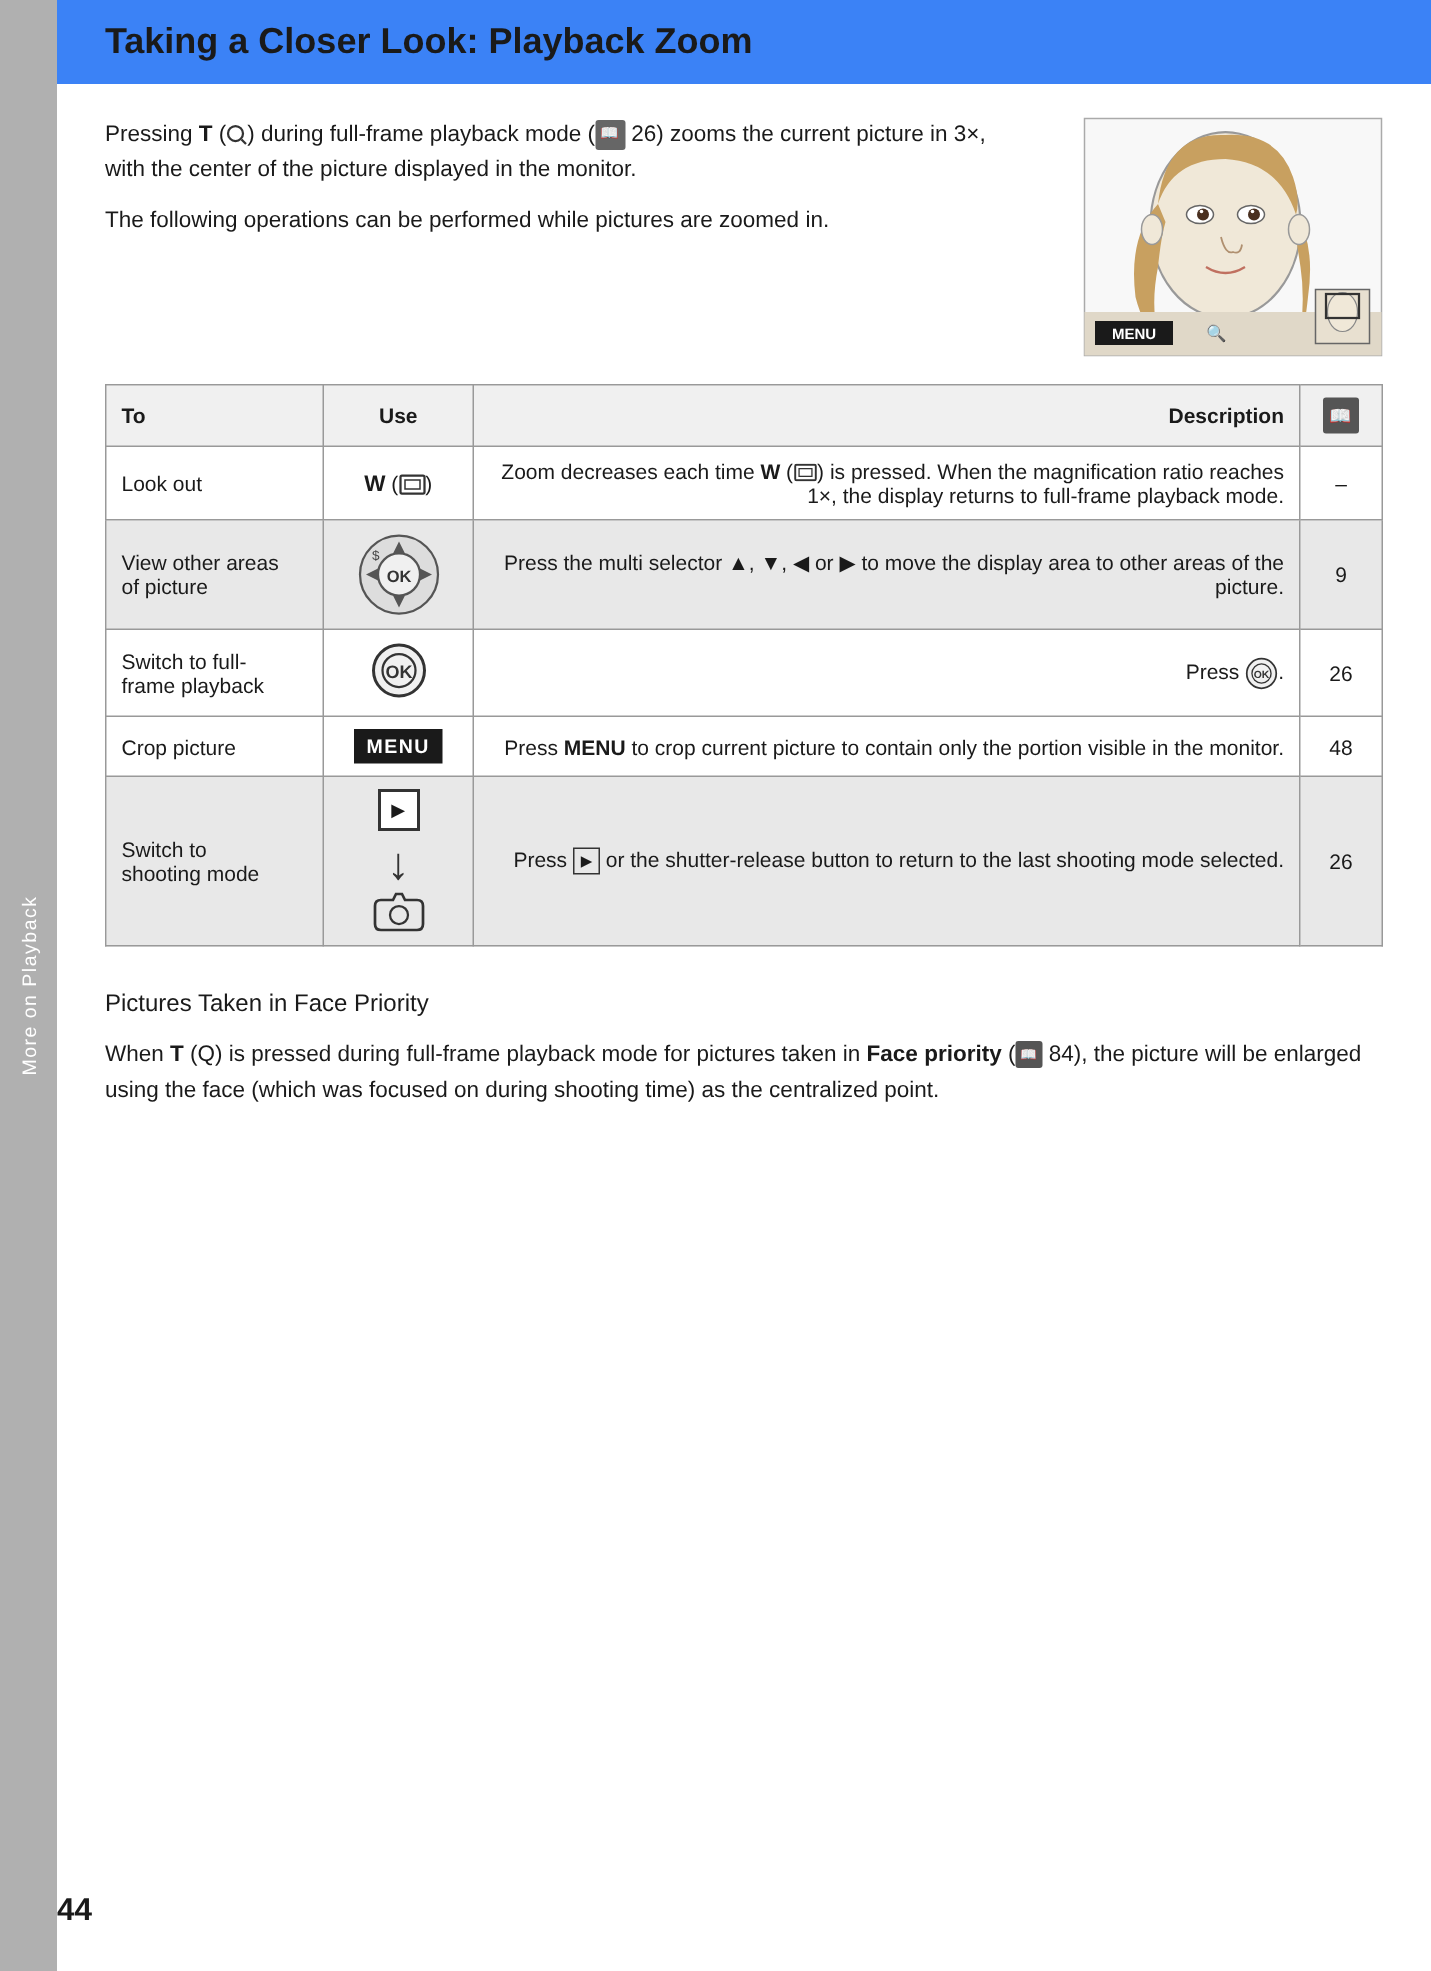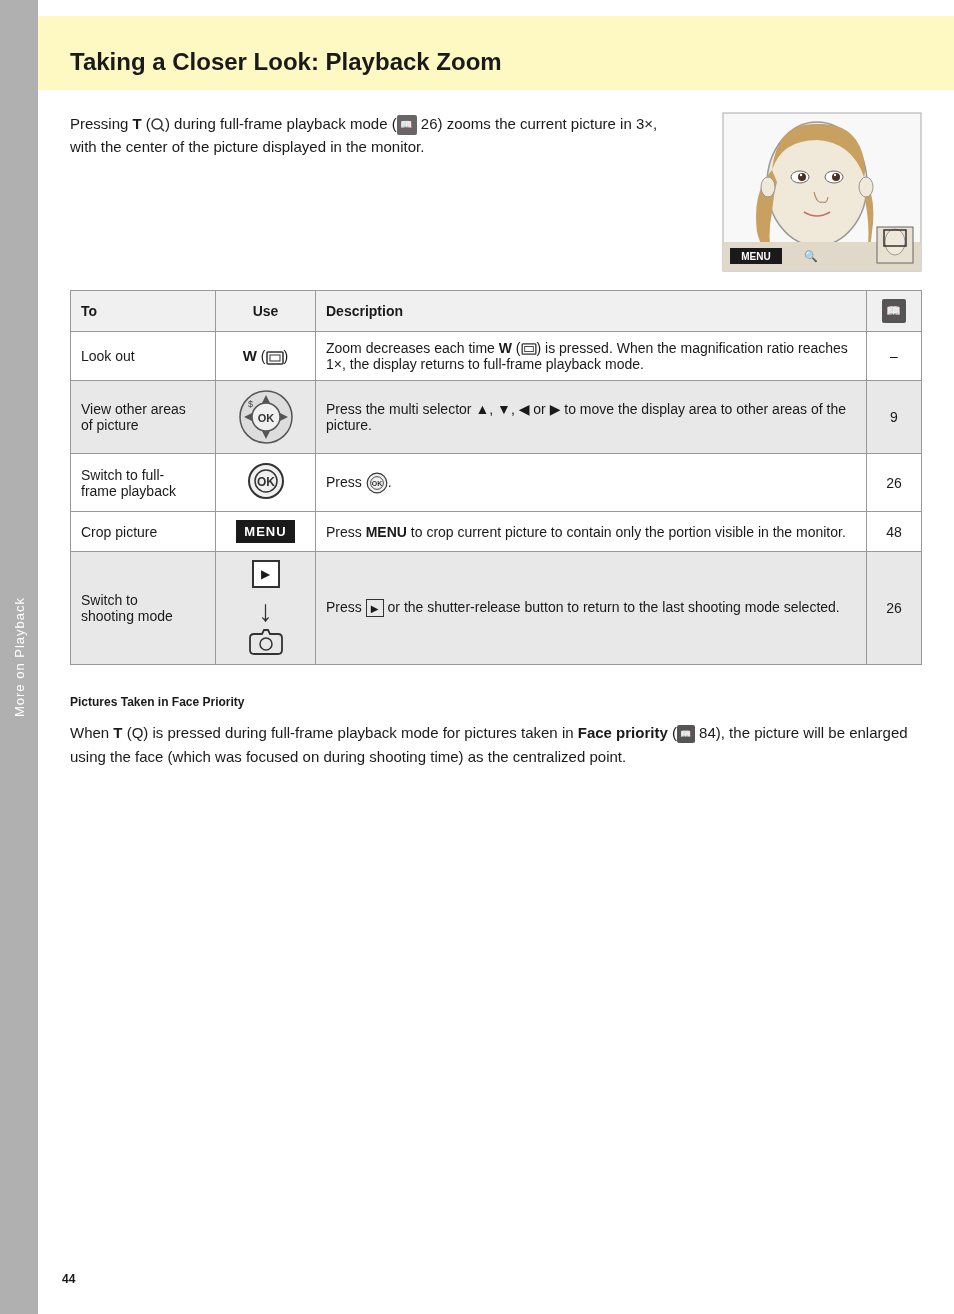--- a/index.html
+++ b/index.html
@@ -35,23 +35,23 @@
     }
 
     
     .main {
       margin-left: 38px;
       padding: 0 32px 40px 32px;
     }
 
     
     .page-header {
-      background: #fef9c3;
-      margin: 16px -32px;
-      padding: 32px 32px 14px 32px;
+      background: #3b82f6;
+      margin: 0 -32px;
+      padding: 14px 32px 14px 32px;
       margin-bottom: 22px;
     }
     .page-header h1 {
       font-size: 24px;
       font-weight: bold;
       color: #1a1a1a;
     }
 
     
     .intro-section {
@@ -100,21 +100,21 @@
     .zoom-table .col-to {
       width: 145px;
       text-align: left;
       font-size: 14px;
     }
     .zoom-table .col-use {
       width: 100px;
       text-align: center;
     }
     .zoom-table .col-desc {
-      text-align: left;
+      text-align: right;
     }
     .zoom-table .col-ref {
       width: 55px;
       text-align: center;
     }
     .zoom-table tr.shaded td {
       background: #e8e8e8;
     }
     .zoom-table tr.shaded2 td {
       background: #e8e8e8;
@@ -136,40 +136,39 @@
       background: #1a1a1a;
       color: #fff;
       font-weight: bold;
       font-size: 13px;
       padding: 4px 8px;
       letter-spacing: 1px;
     }
 
     
     .section-title {
-      font-size: 12px;
-      font-weight: bold;
+      font-size: 16px;
+      font-weight: normal;
       margin-bottom: 12px;
       margin-top: 4px;
     }
     .body-text {
       font-size: 15px;
       line-height: 1.6;
       color: #1a1a1a;
       margin-bottom: 14px;
     }
 
     
     .page-number {
       position: absolute;
       bottom: 28px;
       left: 38px;
-      font-size: 12px;
-      font-weight: bold;
-      padding-left: 24px;
+      font-size: 21px;
+      font-weight: bold;
     }
 
     
     .bold { font-weight: bold; }
 
     
     .ref-icon {
       display: inline-flex;
       align-items: center;
       justify-content: center;
@@ -210,20 +209,21 @@
   </div>
 
   <div class="intro-section">
     <div class="intro-text">
       <p>
         Pressing <span class="bold">T</span> (<svg style="width:14px;height:14px;vertical-align:middle;" viewBox="0 0 14 14">
             <circle cx="6" cy="6" r="5" fill="none" stroke="#333" stroke-width="1.5"></circle>
             <line x1="10" y1="10" x2="13" y2="13" stroke="#333" stroke-width="1.5"></line>
           </svg>) during full-frame playback mode (<span class="ref-icon">📖</span> 26) zooms the current picture in 3×, with the center of the picture displayed in the monitor.
       </p>
+      <p>The following operations can be performed while pictures are zoomed in.</p>
     </div>
     <div class="intro-image">
 
       <svg class="camera-svg" viewBox="0 0 200 160">
 
         <rect x="1" y="1" width="198" height="158" fill="#f8f8f8" stroke="#aaa" stroke-width="1"></rect>
 
         <ellipse cx="95" cy="72" rx="50" ry="62" fill="#f0e8d8" stroke="#999" stroke-width="1.5"></ellipse>
 
         <path d="M50 58 Q55 10 95 12 Q130 10 140 40 Q145 55 142 65 Q130 30 95 28 Q60 28 50 58Z" fill="#c8a060" stroke="none"></path>

